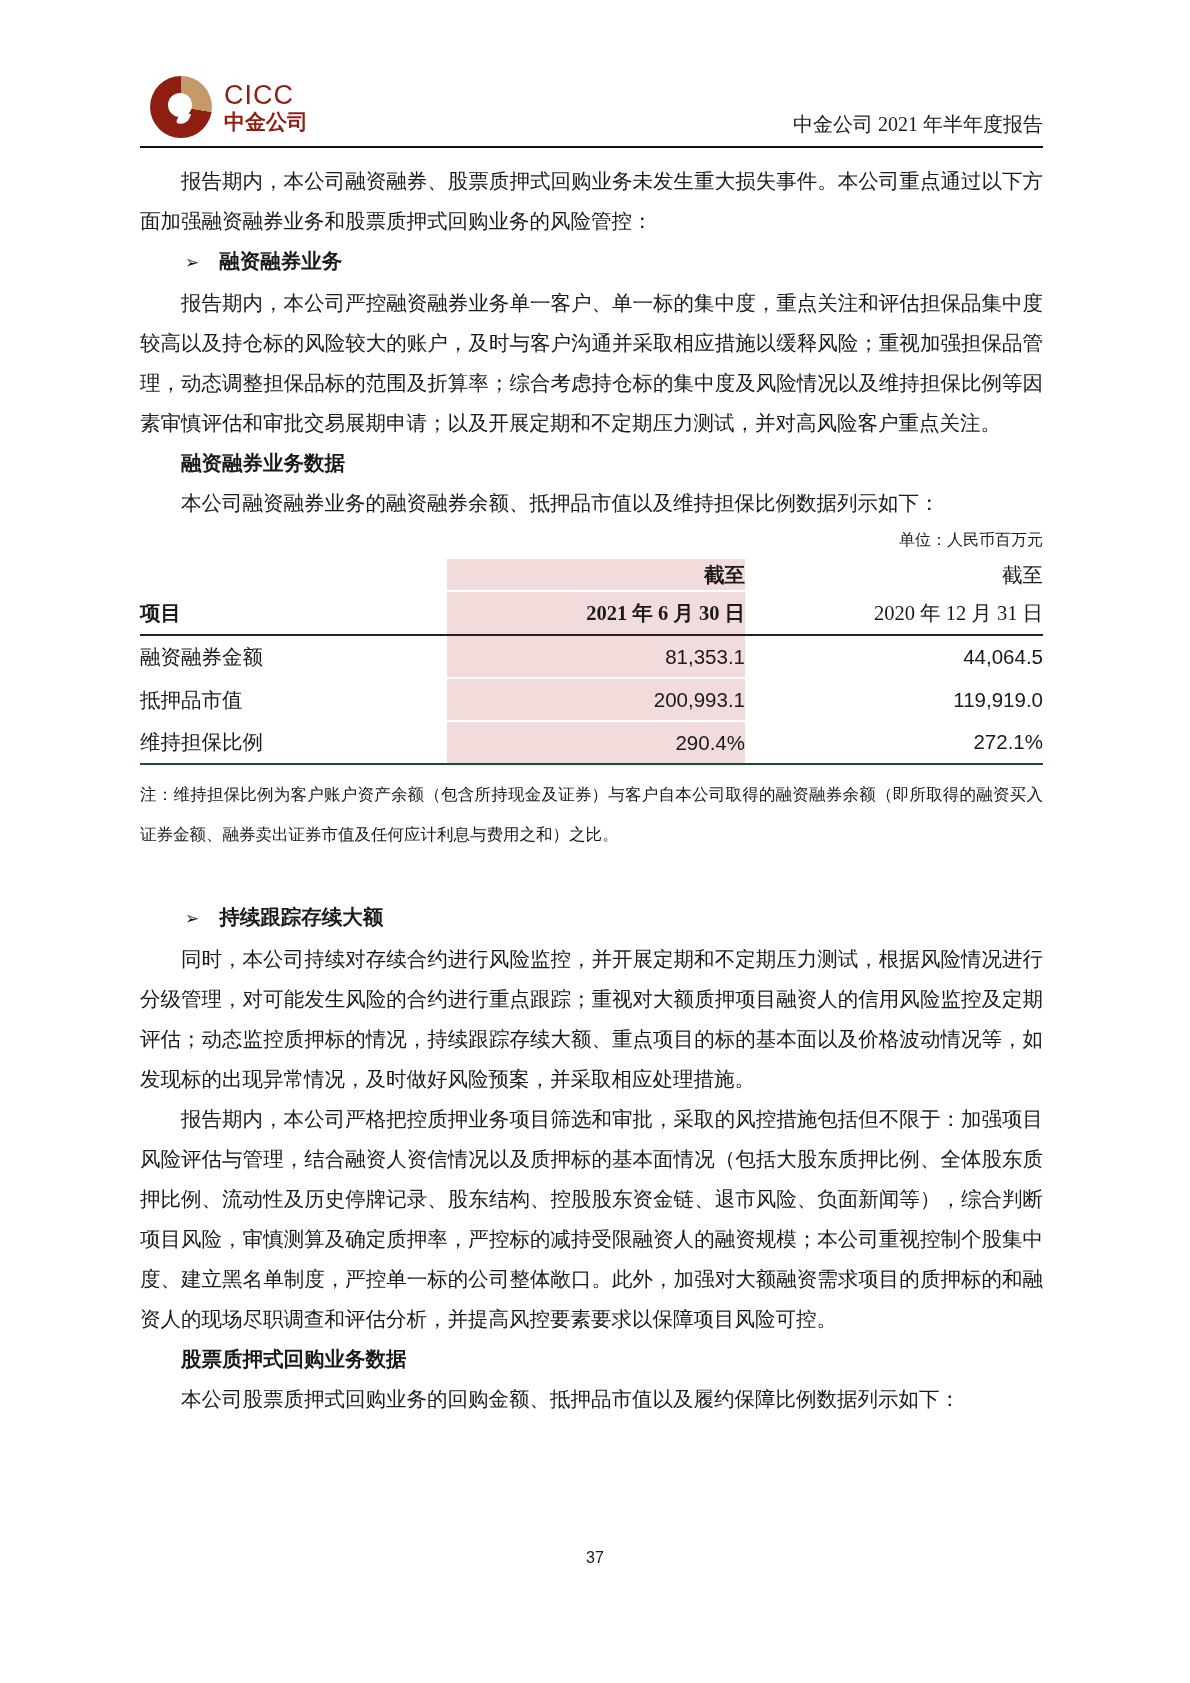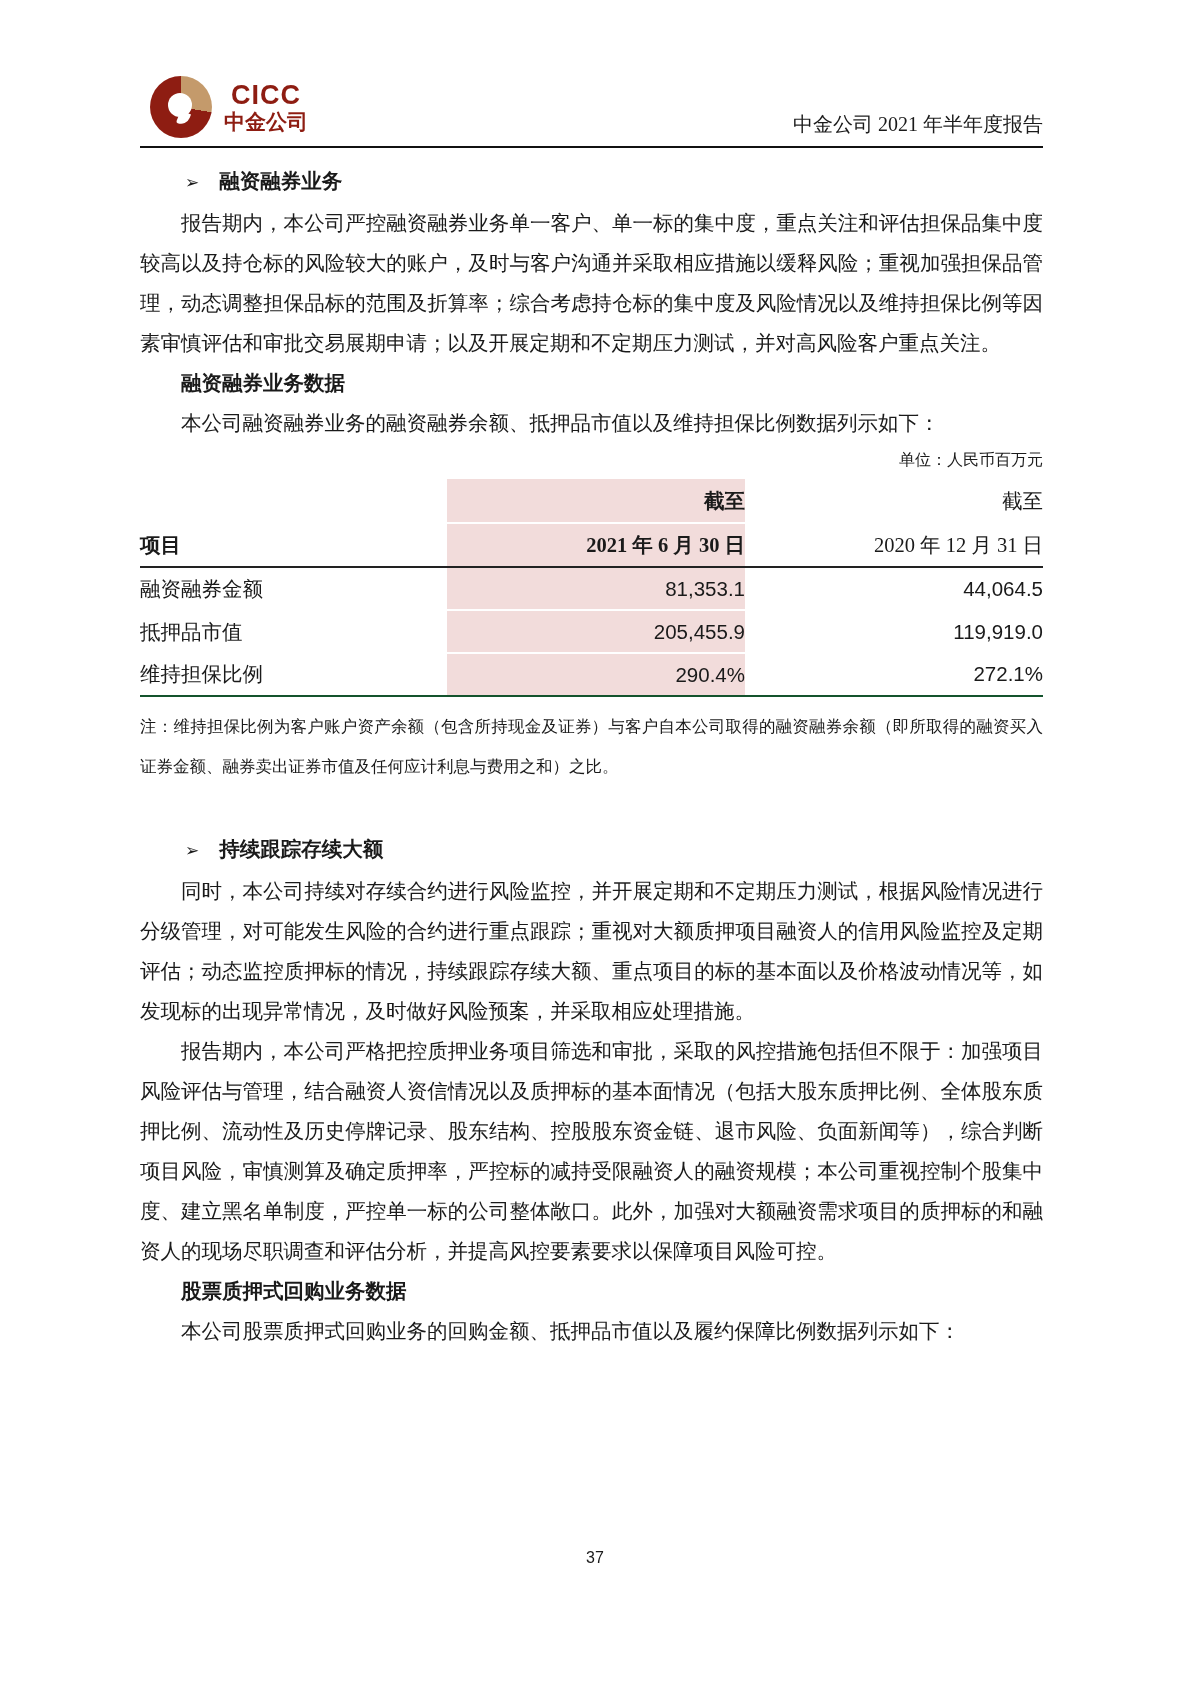--- a/index.html
+++ b/index.html
@@ -34,21 +34,21 @@
     width: 24px; height: 24px; border-radius: 50%; background: #ffffff;
   }
   .logo-mark::after {
     content: ""; position: absolute; left: 28px; top: 36px;
     width: 11px; height: 13px; background: #ffffff;
     transform: rotate(22deg); border-radius: 0 0 10px 2px;
   }
   .logo-text { line-height: 1.05; }
   .logo-en {
     font-family: "Liberation Sans", "DejaVu Sans", sans-serif;
-    font-weight: bold; font-size: 27px; color: #8E1D12; letter-spacing: 1px; text-align: center;
+    font-weight: normal; font-size: 27px; color: #8E1D12; letter-spacing: 1px;
   }
   .logo-zh { font-weight: bold; font-size: 21px; color: #8E1D12; margin-top: 2px; }
   .header-title { font-size: 20px; line-height: 1.2; padding-bottom: 2px; }
 
   
   .main { margin: 13px 147px 0 140px; }
   .body-p {
     font-size: 20.5px; line-height: 40px;
     text-align: justify; text-indent: 2em;
   }
@@ -64,21 +64,21 @@
 
   
   table.data-table { width: 100%; border-collapse: collapse; table-layout: fixed; margin-top: 6px; }
   table.data-table col.c1 { width: 34%; }
   table.data-table col.c2 { width: 33%; }
   table.data-table col.c3 { width: 33%; }
   table.data-table td {
     font-size: 20.5px; vertical-align: middle; padding: 0;
   }
   td.hl { background: #F2DCDB; }
-  tr.hdr1 td { height: 44px; vertical-align: middle; }
+  tr.hdr1 td { height: 32px; vertical-align: middle; }
   tr.hdr2 td { height: 44px; }
   tr.datarow td { height: 43px; }
   td.val { text-align: right; }
   td.c2pad { padding-right: 34px; }
   td.c3pad { padding-right: 2px; }
   td.bold { font-weight: bold; }
   .num { font-family: "Liberation Sans", "DejaVu Sans", sans-serif; font-size: 19px; }
   tr.hdr1 td.hl { border-bottom: 2px solid #ffffff; }
   tr.hdr2 td { border-bottom: 2px solid #222222; }
   tr.datarow td.hl.sep { border-bottom: 2px solid #ffffff; }
@@ -102,20 +102,21 @@
       <div class="logo-text">
         <div class="logo-en">CICC</div>
         <div class="logo-zh">中金公司</div>
       </div>
     </div>
     <div class="header-title">中金公司 2021 年半年度报告</div>
   </div>
 
   <div class="main">
 
+    <p class="body-p">报告期内，本公司融资融券、股票质押式回购业务未发生重大损失事件。本公司重点通过以下方面加强融资融券业务和股票质押式回购业务的风险管控：</p>
 
     <div class="bullet-heading">
       <span class="arrow">➢</span>
       <span>融资融券业务</span>
     </div>
 
     <p class="body-p">报告期内，本公司严控融资融券业务单一客户、单一标的集中度，重点关注和评估担保品集中度较高以及持仓标的风险较大的账户，及时与客户沟通并采取相应措施以缓释风险；重视加强担保品管理，动态调整担保品标的范围及折算率；综合考虑持仓标的集中度及风险情况以及维持担保比例等因素审慎评估和审批交易展期申请；以及开展定期和不定期压力测试，并对高风险客户重点关注。</p>
 
     <div class="sub-heading">融资融券业务数据</div>
 
@@ -140,21 +141,21 @@
         <td class="hl val c2pad bold">2021 年 6 月 30 日</td>
         <td class="val c3pad">2020 年 12 月 31 日</td>
       </tr>
       <tr class="datarow">
         <td>融资融券金额</td>
         <td class="hl sep val c2pad num">81,353.1</td>
         <td class="val c3pad num">44,064.5</td>
       </tr>
       <tr class="datarow">
         <td>抵押品市值</td>
-        <td class="hl sep val c2pad num">205,455.9</td>
+        <td class="hl sep val c2pad num">200,993.1</td>
         <td class="val c3pad num">119,919.0</td>
       </tr>
       <tr class="datarow last">
         <td>维持担保比例</td>
         <td class="hl val c2pad num">290.4%</td>
         <td class="val c3pad num">272.1%</td>
       </tr>
     </tbody>
       </table>
 

